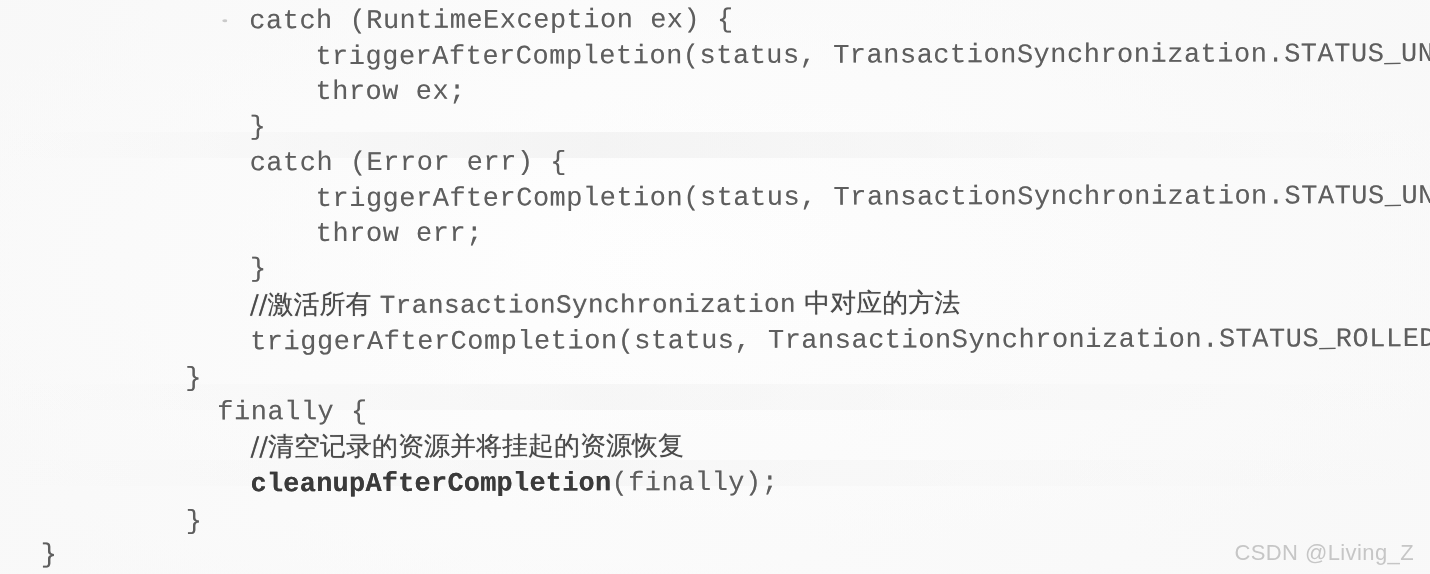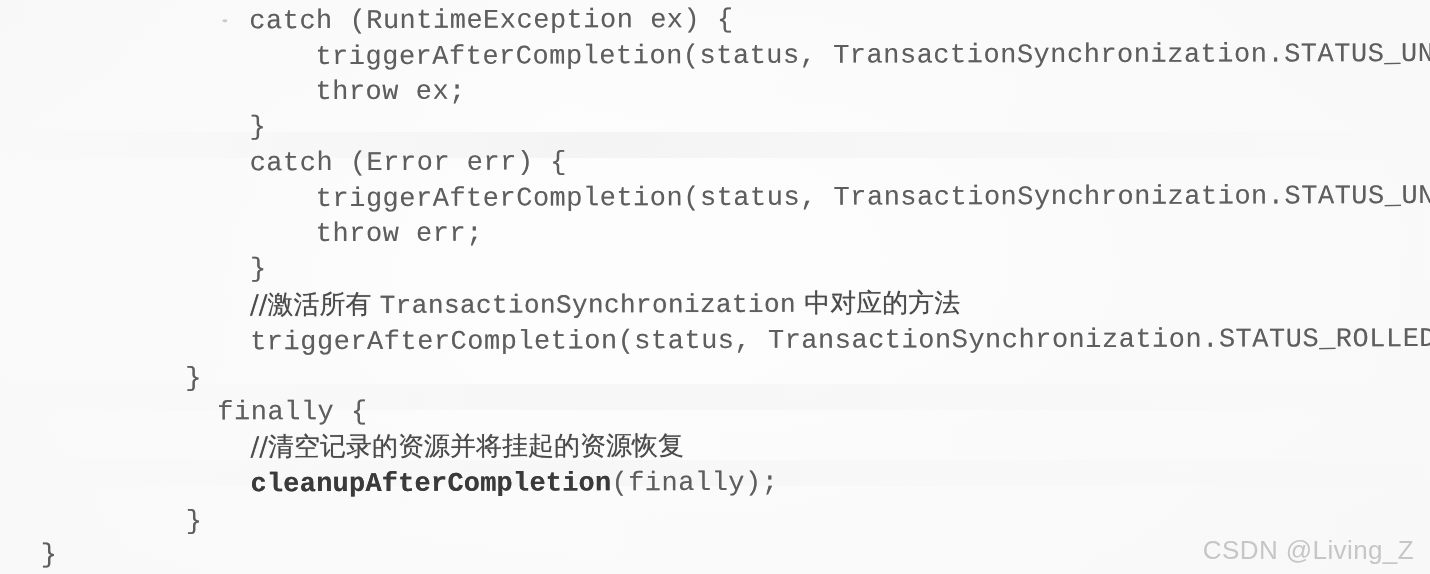--- a/index.html
+++ b/index.html
@@ -80,21 +80,21 @@
     background: #b9b9b9;
     border-radius: 50%;
     opacity: 0.75;
   }
 
   #watermark {
     position: absolute;
     right: 16px;
     bottom: 8px;
     font-family: "Liberation Sans", "DejaVu Sans", sans-serif;
-    font-size: 26px;
+    font-size: 22px;
     letter-spacing: 0.4px;
     color: #c6c6c6;
     user-select: none;
   }
 
   
   .smudge {
     position: absolute;
     left: 0;
     width: 1430px;

